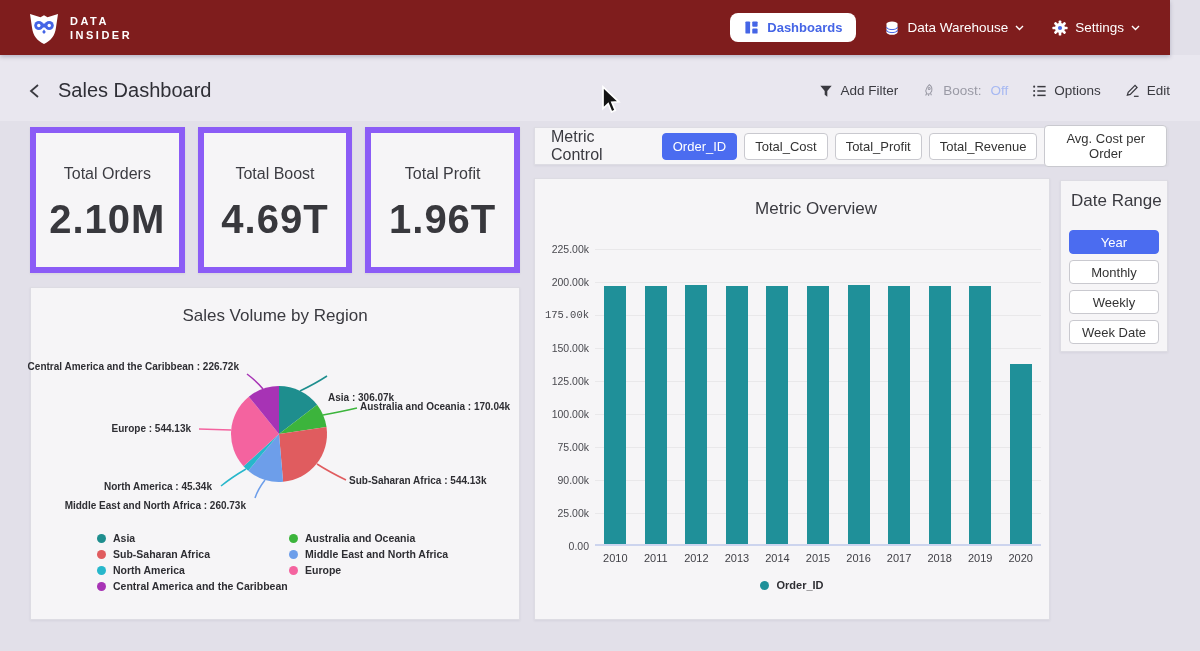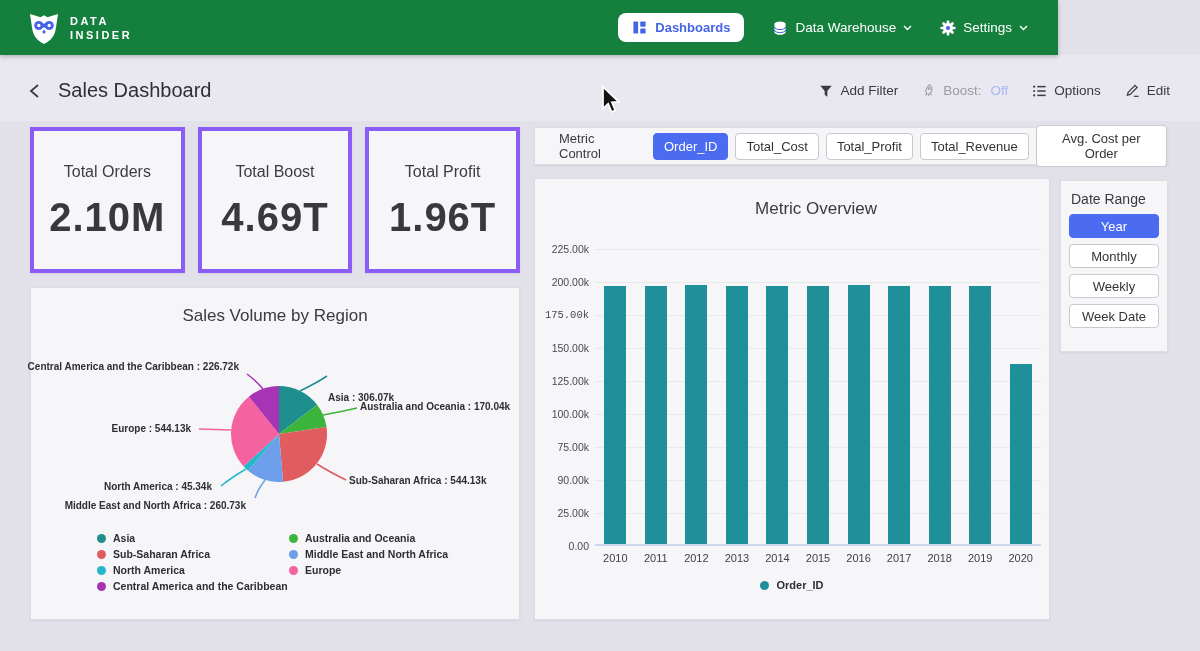--- a/index.html
+++ b/index.html
@@ -1,20 +1,20 @@
 <!DOCTYPE html>
 <html><head>
 <meta charset="utf-8">
 <style>
   * { box-sizing: border-box; }
   body { margin:0; background:#c9c7d2; font-family:"Liberation Sans", sans-serif; }
   #app { position:relative; width:1200px; height:651px; background:#e2e0e9; overflow:hidden; }
 
   
-  .navbar { position:absolute; left:0; top:0; width:1058px; height:55px; background:#15803d;
+  .navbar { position:absolute; left:0; top:0; width:1170px; height:55px; background:#7f1d1d;
             display:flex; align-items:center; box-shadow:0 2px 4px rgba(40,40,80,.25); z-index:5; }
   .brand { display:flex; align-items:center; gap:10px; margin-left:28px; cursor:pointer; }
   .brand-text { color:#fff; font-size:11px; font-weight:bold; letter-spacing:2.5px; line-height:14px; }
   .nav-right { margin-left:auto; display:flex; align-items:center; gap:28px; margin-right:30px; }
   .pill { background:#fff; color:#4565e6; border-radius:8px; padding:7px 14px; display:flex; gap:8px;
           align-items:center; font-size:13px; font-weight:bold; cursor:pointer; }
   .nav-item { color:#fff; font-size:13.5px; display:flex; align-items:center; gap:7px; cursor:pointer; }
 
   
   .header-strip { position:absolute; left:0; top:55px; width:1200px; height:66px; background:#e9e7ef; }
@@ -24,40 +24,40 @@
   .h-action { display:flex; align-items:center; gap:7px; font-size:13.5px; font-weight:500; color:#3a3a40; cursor:pointer; }
   .boost-label { color:#9a9aa5; }
   .boost-state { color:#a7b9f2; margin-left:2px; }
 
   
   .card { position:absolute; background:#f6f5f7; border:1px solid #dddce3; box-shadow:0 1px 2px rgba(60,60,90,.08); }
 
   
   #kpi-row { position:absolute; left:30px; top:127px; width:490px; height:146px;
              display:grid; grid-template-columns:repeat(3,1fr); gap:13px; }
-  .kpi-card { background:#f6f5f7; border:4px solid #8b5cf6; box-shadow:0 1px 2px rgba(60,60,90,.08);
+  .kpi-card { background:#f6f5f7; border:6px solid #8b5cf6; box-shadow:0 1px 2px rgba(60,60,90,.08);
               display:flex; flex-direction:column; align-items:center; }
   .kpi-label { margin-top:32px; font-size:16px; color:#3c3c42; }
   .kpi-value { margin-top:14px; font-size:40px; font-weight:bold; color:#38383d; letter-spacing:1px; }
 
   
   #pie-card { left:30px; top:287px; width:490px; height:333px; }
   .chart-title { position:absolute; left:0; width:100%; text-align:center; font-size:17px; color:#3a3a40; }
   #pie-title { top:18px; }
   #pie-svg { position:absolute; left:0; top:0; }
   .pie-label { position:absolute; font-size:10px; font-weight:bold; color:#2e2e33; white-space:nowrap; }
   .pie-legend-col { position:absolute; display:flex; flex-direction:column; gap:4px; }
   #pie-legend-1 { left:66px; top:244px; }
   #pie-legend-2 { left:258px; top:244px; }
   .legend-item { display:flex; align-items:center; gap:7px; font-size:10.5px; font-weight:bold; color:#2e2e33; cursor:pointer; height:12px; }
   .legend-dot { width:9px; height:9px; border-radius:50%; flex:0 0 auto; }
 
   
   #metric-card { left:534px; top:127px; width:634px; height:38px; display:flex; align-items:center; }
-  .mc-label { font-size:13px; color:#3a3a40; margin-left:24px; margin-right:14px; }
+  .mc-label { font-size:16px; color:#3a3a40; margin-left:16px; margin-right:14px; }
   #metric-buttons { display:flex; gap:7px; align-items:center; }
   .opt-btn { background:#fff; border:1px solid #c9c9cf; border-radius:4px; color:#333; font-size:13px;
              font-family:"Liberation Sans",sans-serif; padding:5px 10px; cursor:pointer; }
   .opt-btn.sel { background:#4b6cf0; border-color:#4b6cf0; color:#fff; }
 
   
   #bar-card { left:534px; top:178px; width:516px; height:442px; }
   #bar-title { top:20px;margin-left:24px; }
   .bc-ylabel { position:absolute; width:52px; text-align:right; font-size:10.5px; color:#4a4a50; }
   .bc-grid { position:absolute; left:60px; width:446px; height:1px; background:#e9e8ea; }
@@ -65,21 +65,21 @@
              display:flex; align-items:flex-end; border-bottom:2px solid #ccd4ee; }
   .bc-col { flex:1; display:flex; justify-content:center; align-items:flex-end; height:100%; }
   .bc-bar { width:22px; background:#1f9099; }
   #bc-xlabels { position:absolute; left:60px; top:373px; width:446px; display:flex; }
   .bc-xlabel { flex:1; text-align:center; font-size:11px; color:#3f3f45; }
   #bc-legend { position:absolute; left:0; top:400px; width:100%; display:flex; justify-content:center;
                align-items:center; gap:7px; font-size:11px; font-weight:bold; color:#2e2e33; cursor:pointer; }
 
   
   #date-card { left:1060px; top:180px; width:108px; height:172px; }
-  .dr-label { font-size:14px; color:#3a3a40; margin:10px 0 3px 10px; }
+  .dr-label { font-size:17px; color:#3a3a40; margin:10px 0 15px 10px; }
   #date-buttons { display:flex; flex-direction:column; gap:6px; padding:4px 8px; }
   .dr-btn { width:100%; height:24px; background:#fff; border:1px solid #c9c9cf; border-radius:4px;
             color:#333; font-size:13px; font-family:"Liberation Sans",sans-serif; cursor:pointer; }
   .dr-btn.sel { background:#4b6cf0; border-color:#4b6cf0; color:#fff; }
 
   
   #cursor { position:absolute; left:600px; top:85px; z-index:20; pointer-events:none; }
 </style>
 </head>
 <body>

